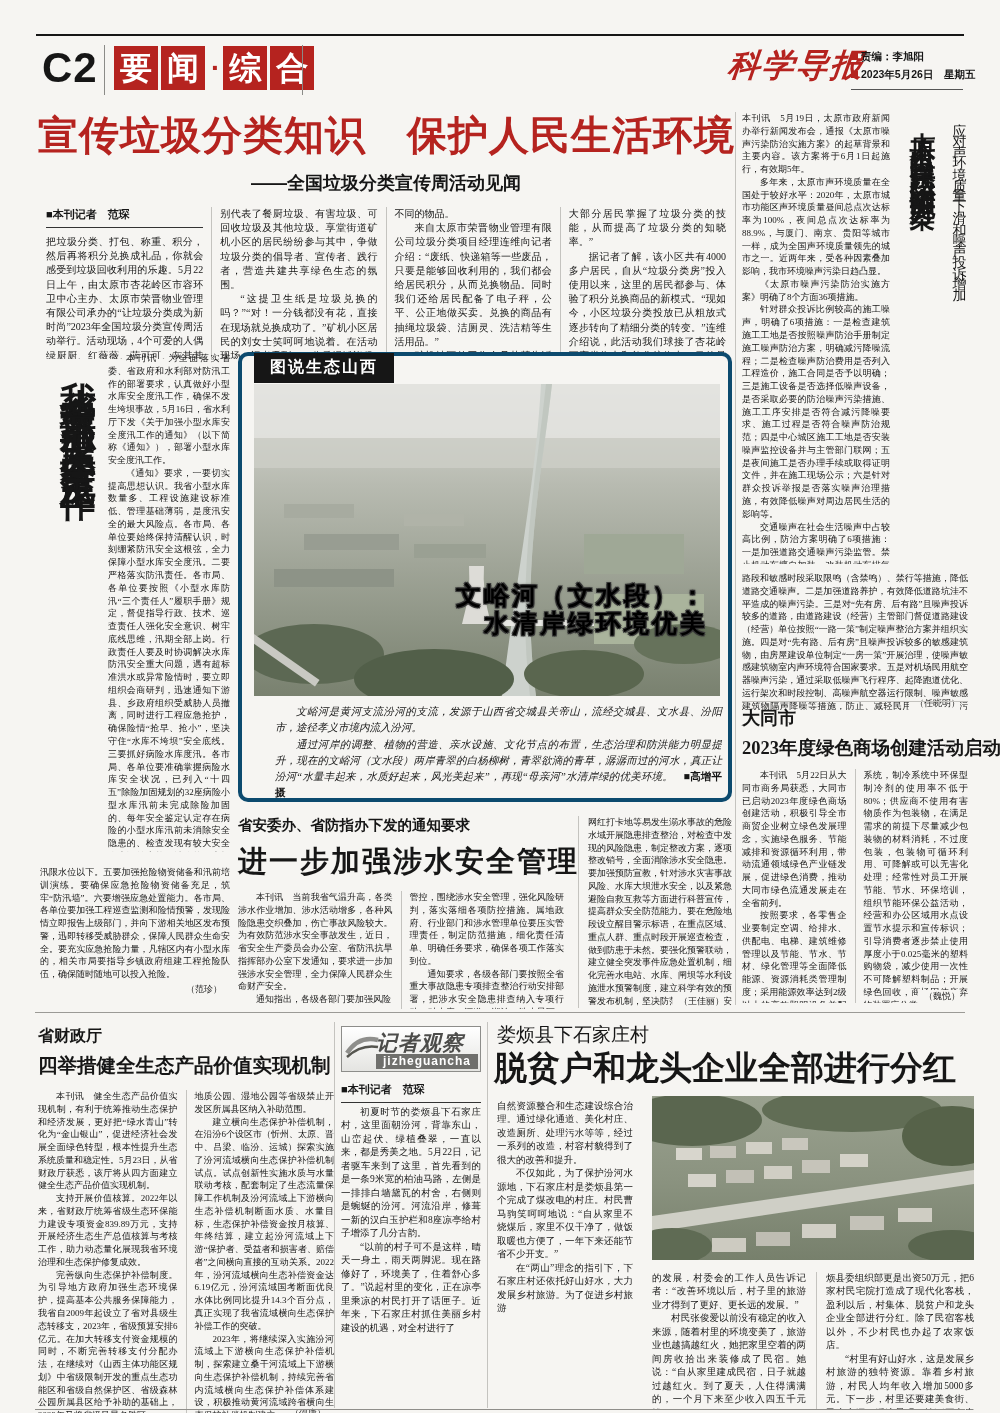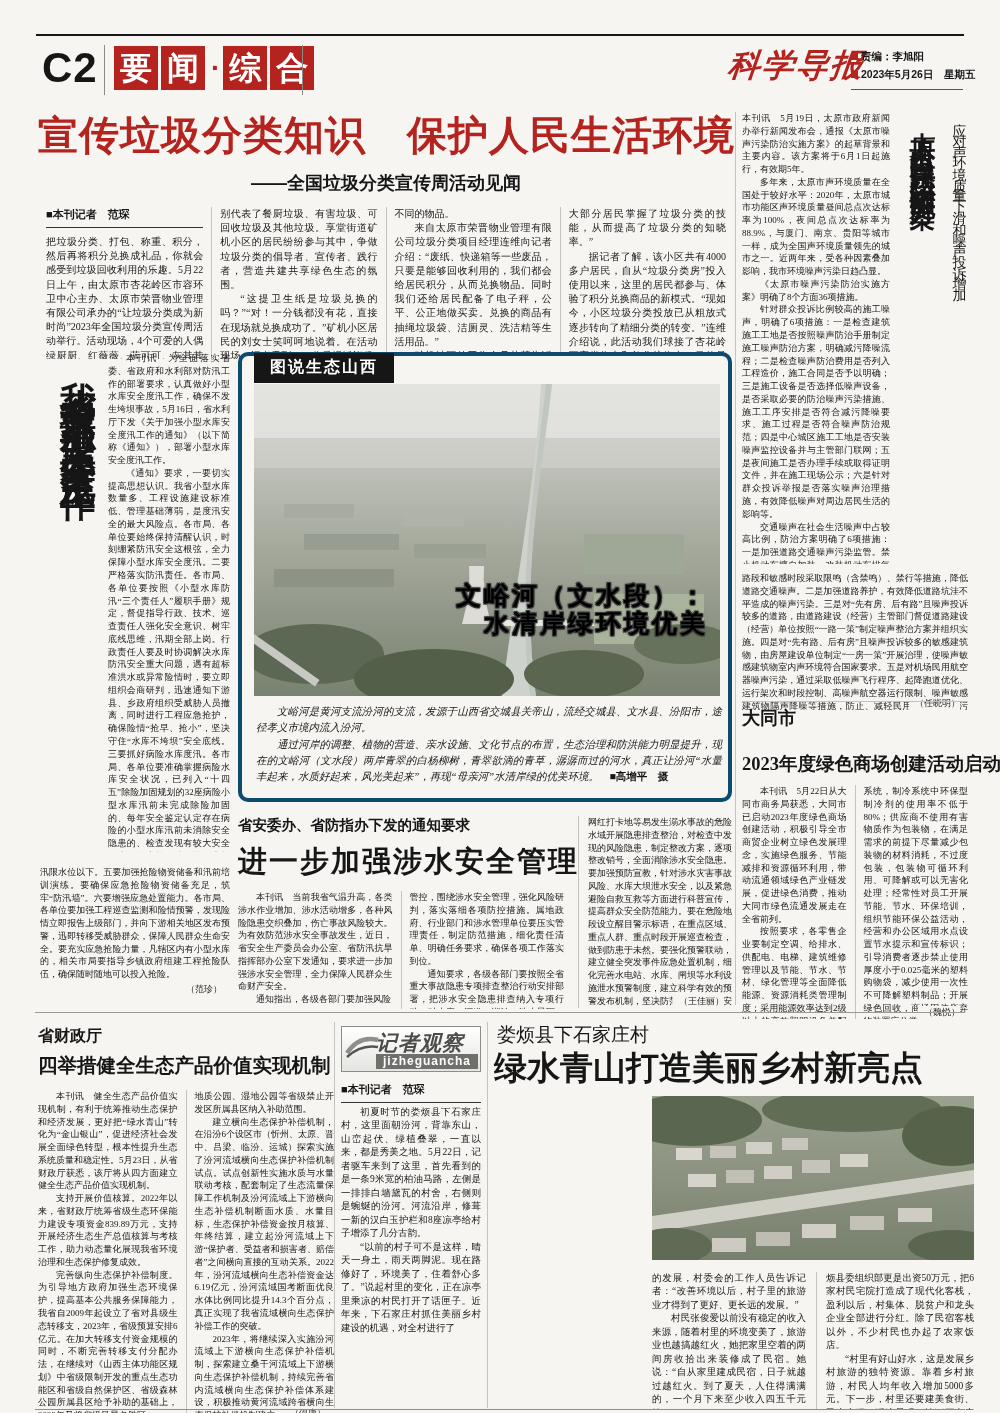--- a/index.html
+++ b/index.html
@@ -52,35 +52,35 @@
   .res-wide { position:absolute; left:40px; top:858px; width:190px; height:130px; overflow:hidden; font-size:9px;margin-top:8px; }
 
   
   .pbox { position:absolute; left:238px; top:352px; width:494px; height:450px; border:4px solid #0c4a6e; border-radius:10px; background:var(--paper); }
   .ptab { position:absolute; left:12px; top:-3px; background:#161616; color:#fff; font-size:16px; font-weight:bold; padding:4px 16px 5px; letter-spacing:2px; }
   .photo { position:absolute; left:12px; top:28px; width:466px; height:312px; overflow:hidden; }
   .photo svg { display:block; width:100%; height:100%; }
   .overlay { position:absolute; right:12px; text-align:right; color:#000000; font-weight:bold; font-size:25px; letter-spacing:3px; font-family:"Liberation Sans",sans-serif; text-shadow:0 0 3px #2c2c2c,1px 1px 0 #3c3c3c,-1px -1px 0 #3c3c3c,1px -1px 0 #3c3c3c,-1px 1px 0 #3c3c3c; }
   .ov1 { bottom:84px; } .ov2 { bottom:56px; }
   .pcaption { position:absolute; left:14px; top:348px; width:466px; font-size:10.5px; font-style:italic; line-height:1.55; }
-  .pcaption p { text-align:justify; text-indent:2em; }
+  .pcaption p { text-align:justify; text-indent:2em;margin-left:19px; }
   .pcredit { font-weight:bold; font-style:normal; }
 
   
   .water { position:absolute; left:238px; top:816px; width:494px; display:flex; }
   .water-left { width:334px; }
   .water-kicker { font-size:14.5px; font-weight:bold; }
   .water-headline { font-size:29px; font-weight:bold; letter-spacing:2px; margin:7px 0 9px; white-space:nowrap; }
   .water-left .cols { height:118px; font-size:9px; }
   .water-col3 { width:160px; height:192px; overflow:hidden; font-size:9px; border-left:1px solid var(--hair); margin-left:6px; padding-left:9px; position:relative; }
 
   
   .datong { position:absolute; left:742px; top:706px; width:226px; }
   .datong-kicker { font-size:18px; font-weight:bold; }
-  .datong-headline { font-size:18.5px; font-weight:bold; margin-top:21px; white-space:nowrap; }
+  .datong-headline { font-size:18.5px; font-weight:bold; margin-top:5px; white-space:nowrap; }
   .datong .cols { margin-top:9px; height:234px; font-size:9px; }
 
   
   .finance { position:absolute; left:38px; top:1026px; width:296px; }
   .fin-kicker { font-size:16px; font-weight:bold; }
   .fin-headline { font-size:19.5px; font-weight:bold; margin-top:5px; white-space:nowrap; }
   .finance .cols { margin-top:11px; height:330px; font-size:9px; }
 
   
   .obox { position:absolute; left:341px; top:1026px; width:140px; height:46px; border:1px solid #8d8d8a; background:linear-gradient(#ffffff,#e4e4e1); }
@@ -275,25 +275,30 @@
     <svg width="36" height="26" style="position:absolute;left:2px;top:6px">
       <path d="M3 20 Q 15 2 34 7" stroke="#8e8e8b" stroke-width="4.5" fill="none"></path>
       <path d="M3 24 Q 17 11 34 14" stroke="#55554f" stroke-width="2.5" fill="none"></path>
     </svg>
     <div class="cn">记者观察</div>
     <div class="bar sans">jizheguancha</div>
   </div>
   <div class="obs-byline byline">■本刊记者　范琛</div>
 
   <div class="vill-kicker sans">娄烦县下石家庄村</div>
-  <div class="vill-headline sans">绿水青山打造美丽乡村新亮点</div>
+  <div class="vill-headline sans">脱贫户和龙头企业全部进行分红</div>
 
   <div class="colA bodytext">
     <p>初夏时节的娄烦县下石家庄村，这里面朝汾河，背靠东山，山峦起伏、绿植叠翠，一直以来，都是秀美之地。5月22日，记者驱车来到了这里，首先看到的是一条9米宽的柏油马路，左侧是一排排白墙黛瓦的村舍，右侧则是蜿蜒的汾河。河流沿岸，修葺一新的汉白玉护栏和8座凉亭给村子增添了几分古韵。</p>
     <p>“以前的村子可不是这样，晴天一身土，雨天两脚泥。现在路修好了，环境美了，住着舒心多了。”说起村里的变化，正在凉亭里乘凉的村民打开了话匣子。近年来，下石家庄村抓住美丽乡村建设的机遇，对全村进行了</p>
+  </div>
+  <div class="colB bodytext">
+    <p class="noind">自然资源整合和生态建设综合治理。通过绿化通道、美化村庄、改造厕所、处理污水等等，经过一系列的改造，村容村貌得到了很大的改善和提升。</p>
+    <p>不仅如此，为了保护汾河水源地，下石家庄村是娄烦县第一个完成了煤改电的村庄。村民曹马驹笑呵呵地说：“自从家里不烧煤后，家里不仅干净了，做饭取暖也方便了，一年下来还能节省不少开支。”</p>
+    <p>在“两山”理念的指引下，下石家庄村还依托好山好水，大力发展乡村旅游。为了促进乡村旅游</p>
   </div>
 
   <div class="photoB">
     <svg viewBox="0 0 322 164" preserveAspectRatio="none">
       <defs>
         <linearGradient id="vg" x1="0" y1="0" x2="0" y2="1">
           <stop offset="0" stop-color="#9aa18f"></stop>
             <stop offset="0.5" stop-color="#8b9380"></stop>
             <stop offset="1" stop-color="#77806c"></stop>
         </linearGradient>

